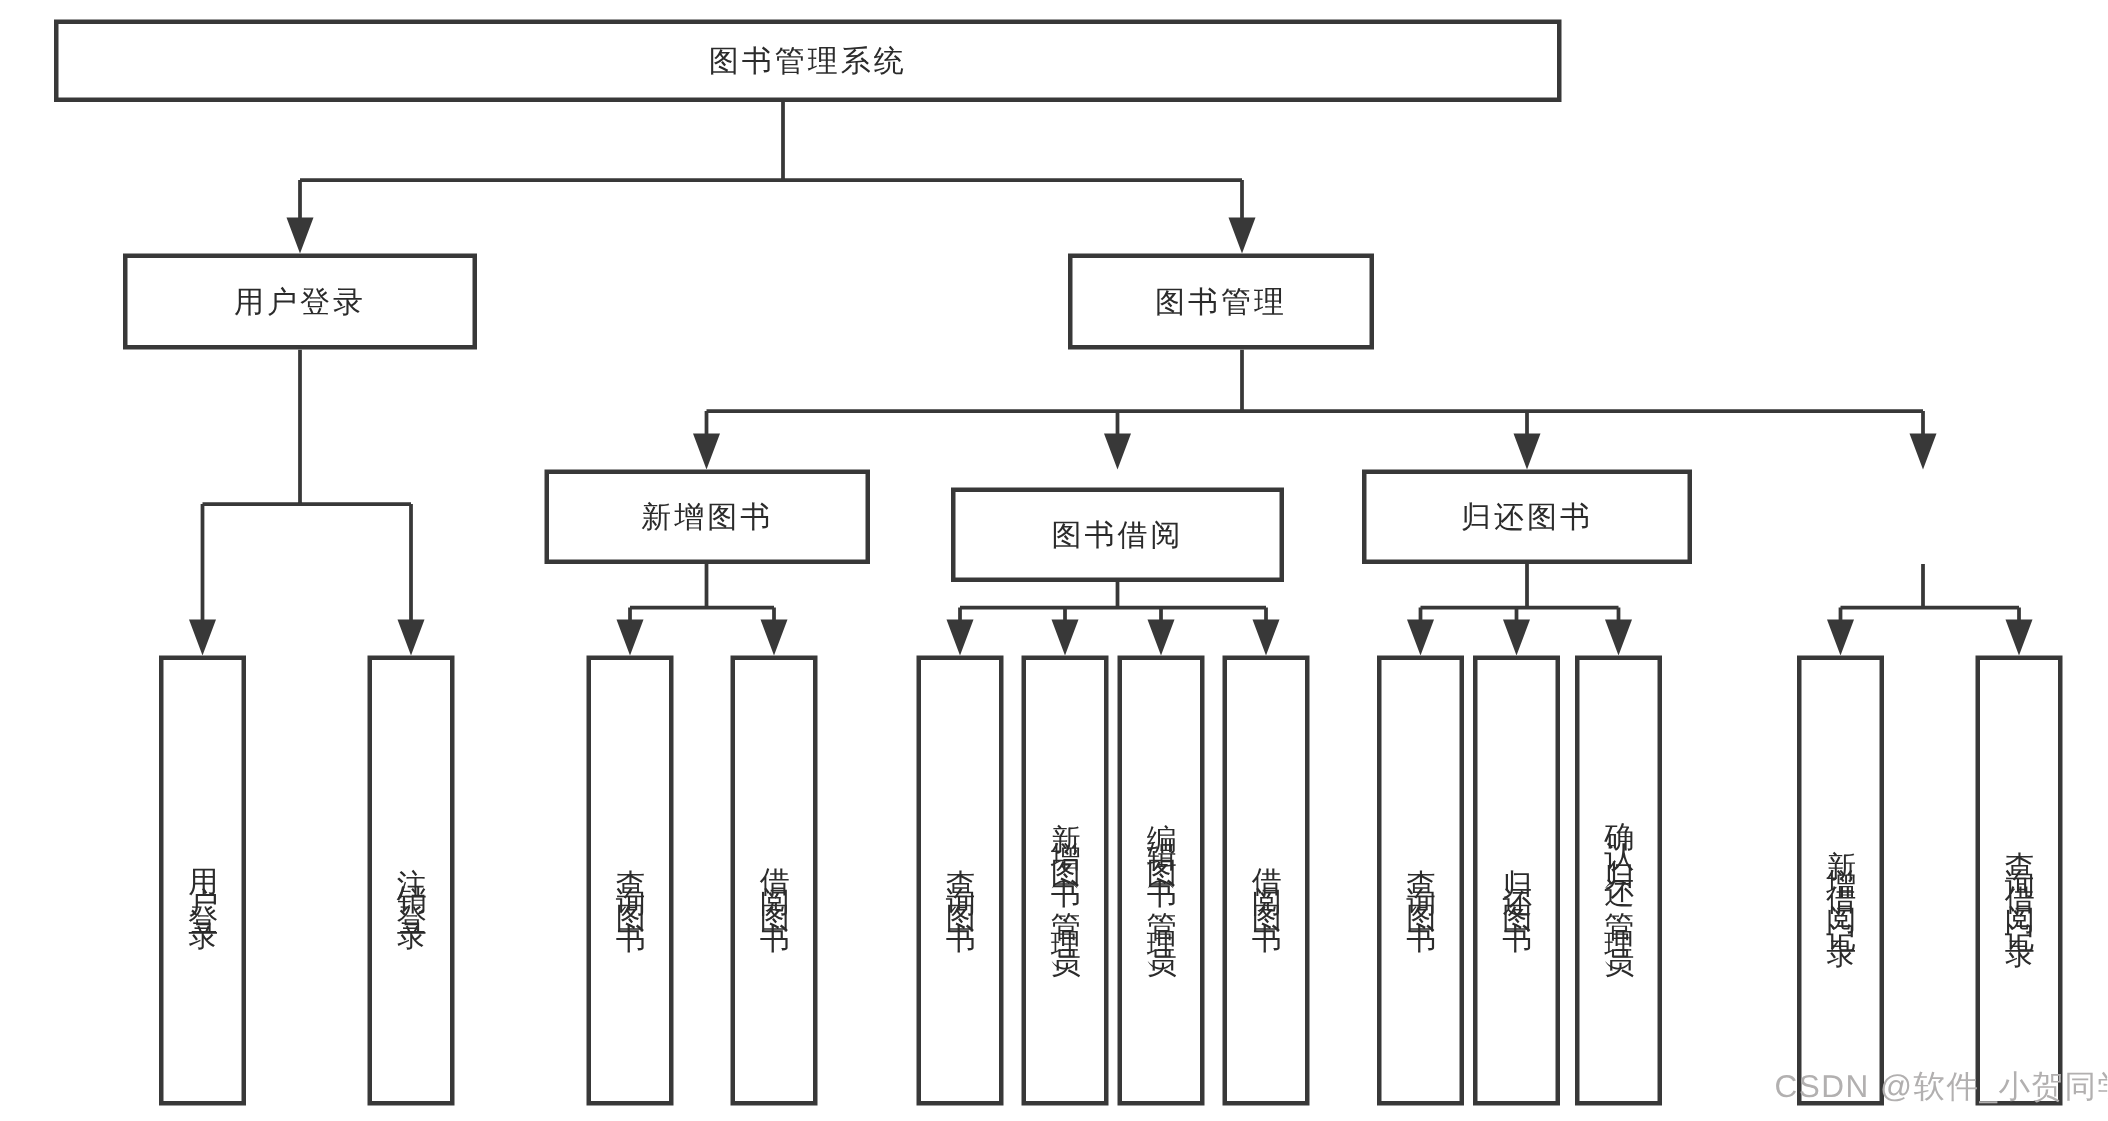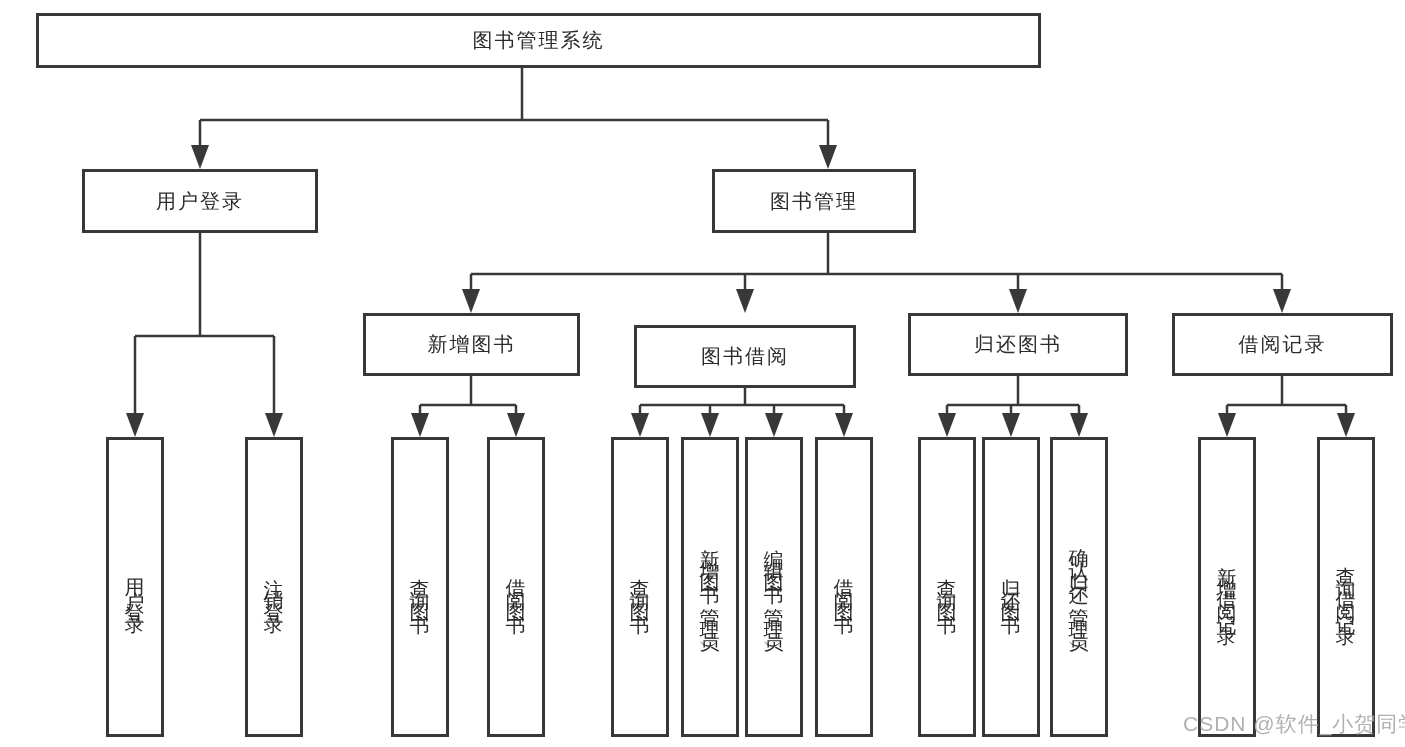--- a/index.html
+++ b/index.html
@@ -96,21 +96,20 @@
   </svg>
 
   <div class="box hbox root">图书管理系统</div>
 
   <div class="box hbox lvl2 lvl2-a">用户登录</div>
   <div class="box hbox lvl2 lvl2-b">图书管理</div>
 
   <div class="box hbox lvl3 lvl3-a">新增图书</div>
   <div class="box hbox lvl3 lvl3-b">图书借阅</div>
   <div class="box hbox lvl3 lvl3-c">归还图书</div>
-  <div class="box hbox lvl3 lvl3-d">借阅记录</div>
 
   <div class="box leaf lf1">用户登录</div>
   <div class="box leaf lf2">注销登录</div>
 
   <div class="box leaf lf3">查询图书</div>
   <div class="box leaf lf4">借阅图书</div>
 
   <div class="box leaf lf5">查询图书</div>
   <div class="box leaf lf6">新增图书（管理员）</div>
   <div class="box leaf lf7">编辑图书（管理员）</div>

